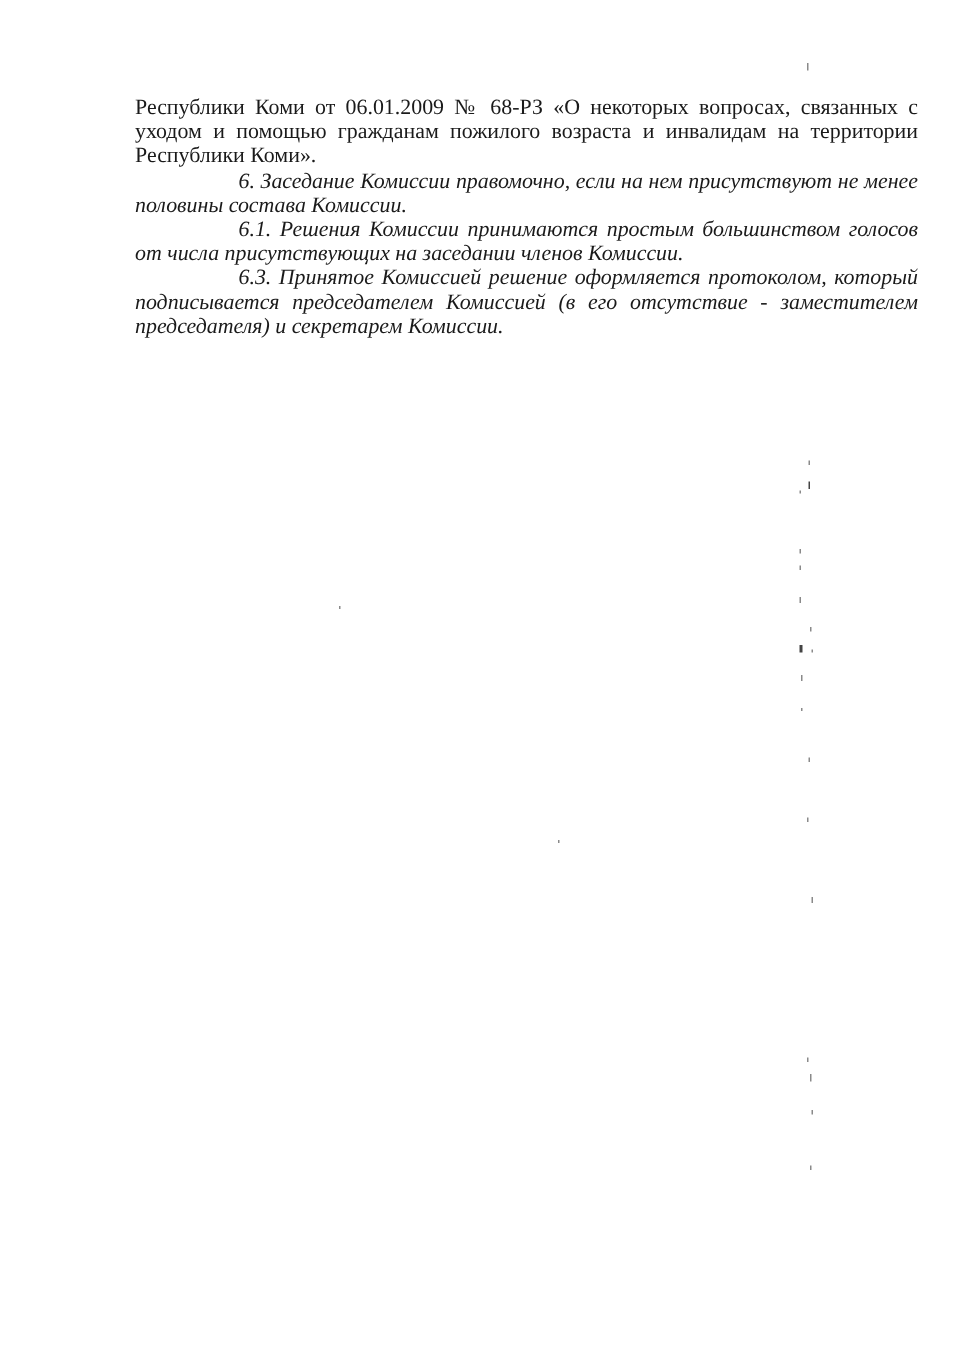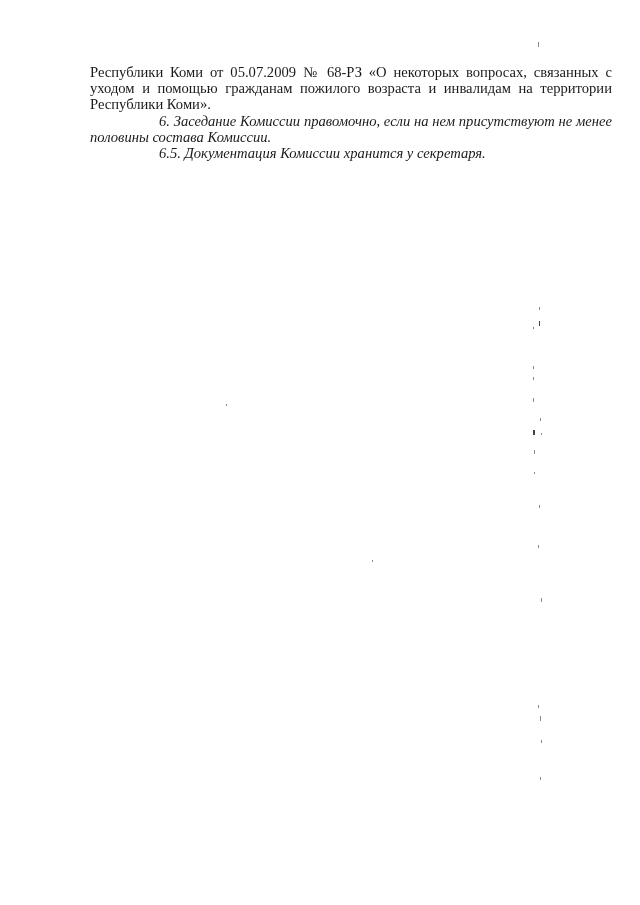--- a/index.html
+++ b/index.html
@@ -14,23 +14,24 @@
   }
   .p { margin: 0; text-align: justify; text-align-last: left; }
   .p.indent { text-indent: 69px; font-style: italic; }
   .speck { position: absolute; background: #8a8a8a; width: 1px; }
 </style>
 </head>
 <body>
 
 <div class="page">
   <div class="text">
-    <p class="p">Республики Коми от 05.07.2009 № 68-РЗ «О некоторых вопросах, связанных с уходом и помощью гражданам пожилого возраста и инвалидам на территории Республики Коми».</p>
+    <p class="p">Республики Коми от 06.01.2009 № 68-РЗ «О некоторых вопросах, связанных с уходом и помощью гражданам пожилого возраста и инвалидам на территории Республики Коми».</p>
     <p class="p indent">6.  Заседание Комиссии правомочно, если на нем присутствуют не менее половины состава Комиссии.</p>
-    <p class="p indent">6.5.  Документация Комиссии хранится у секретаря.</p>
+    <p class="p indent">6.1.  Решения Комиссии принимаются простым большинством голосов от числа присутствующих на заседании членов Комиссии.</p>
+    <p class="p indent">6.3.  Принятое Комиссией решение оформляется протоколом, который подписывается председателем Комиссией (в его отсутствие - заместителем председателя) и секретарем Комиссии.</p>
   </div>
 
   <div class="speck" style="left:538px;top:42px;height:5px;"></div>
   <div class="speck" style="left:539px;top:307px;height:3px;"></div>
   <div class="speck" style="left:539px;top:321px;height:5px;background:#444;"></div>
   <div class="speck" style="left:533px;top:327px;height:2px;"></div>
   <div class="speck" style="left:533px;top:366px;height:3px;"></div>
   <div class="speck" style="left:533px;top:377px;height:3px;"></div>
   <div class="speck" style="left:533px;top:398px;height:4px;"></div>
   <div class="speck" style="left:540px;top:418px;height:3px;"></div>

